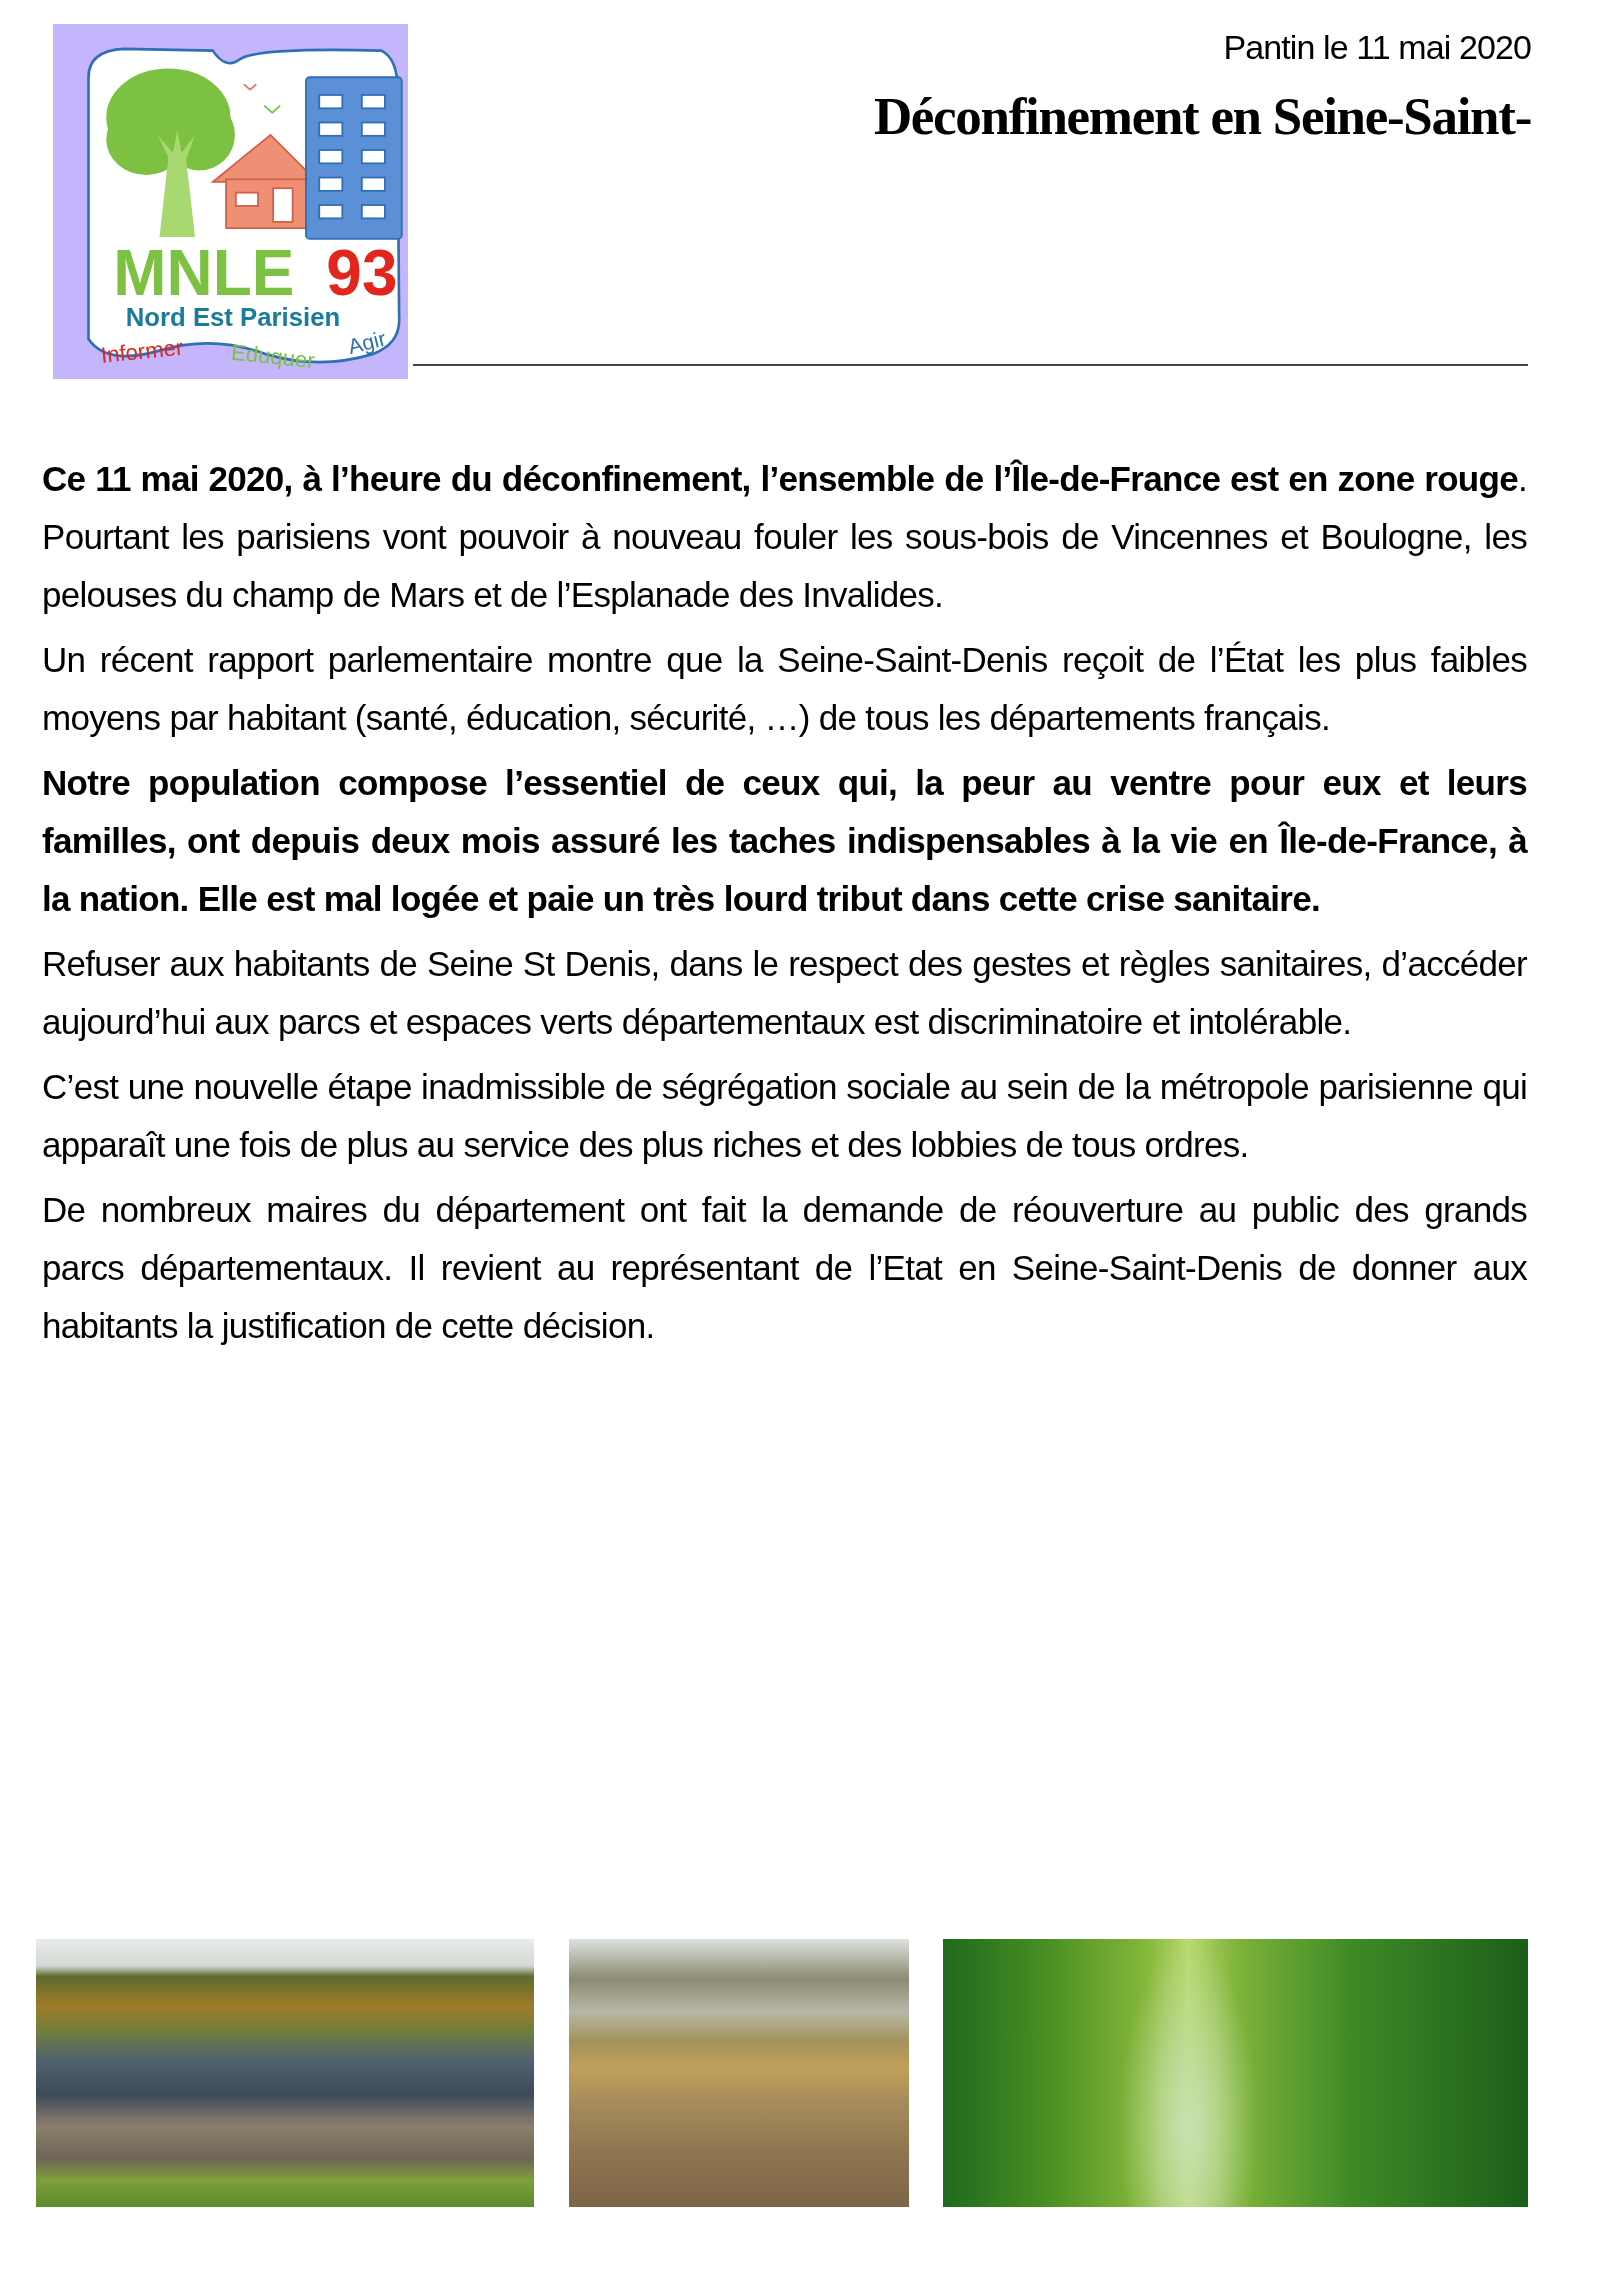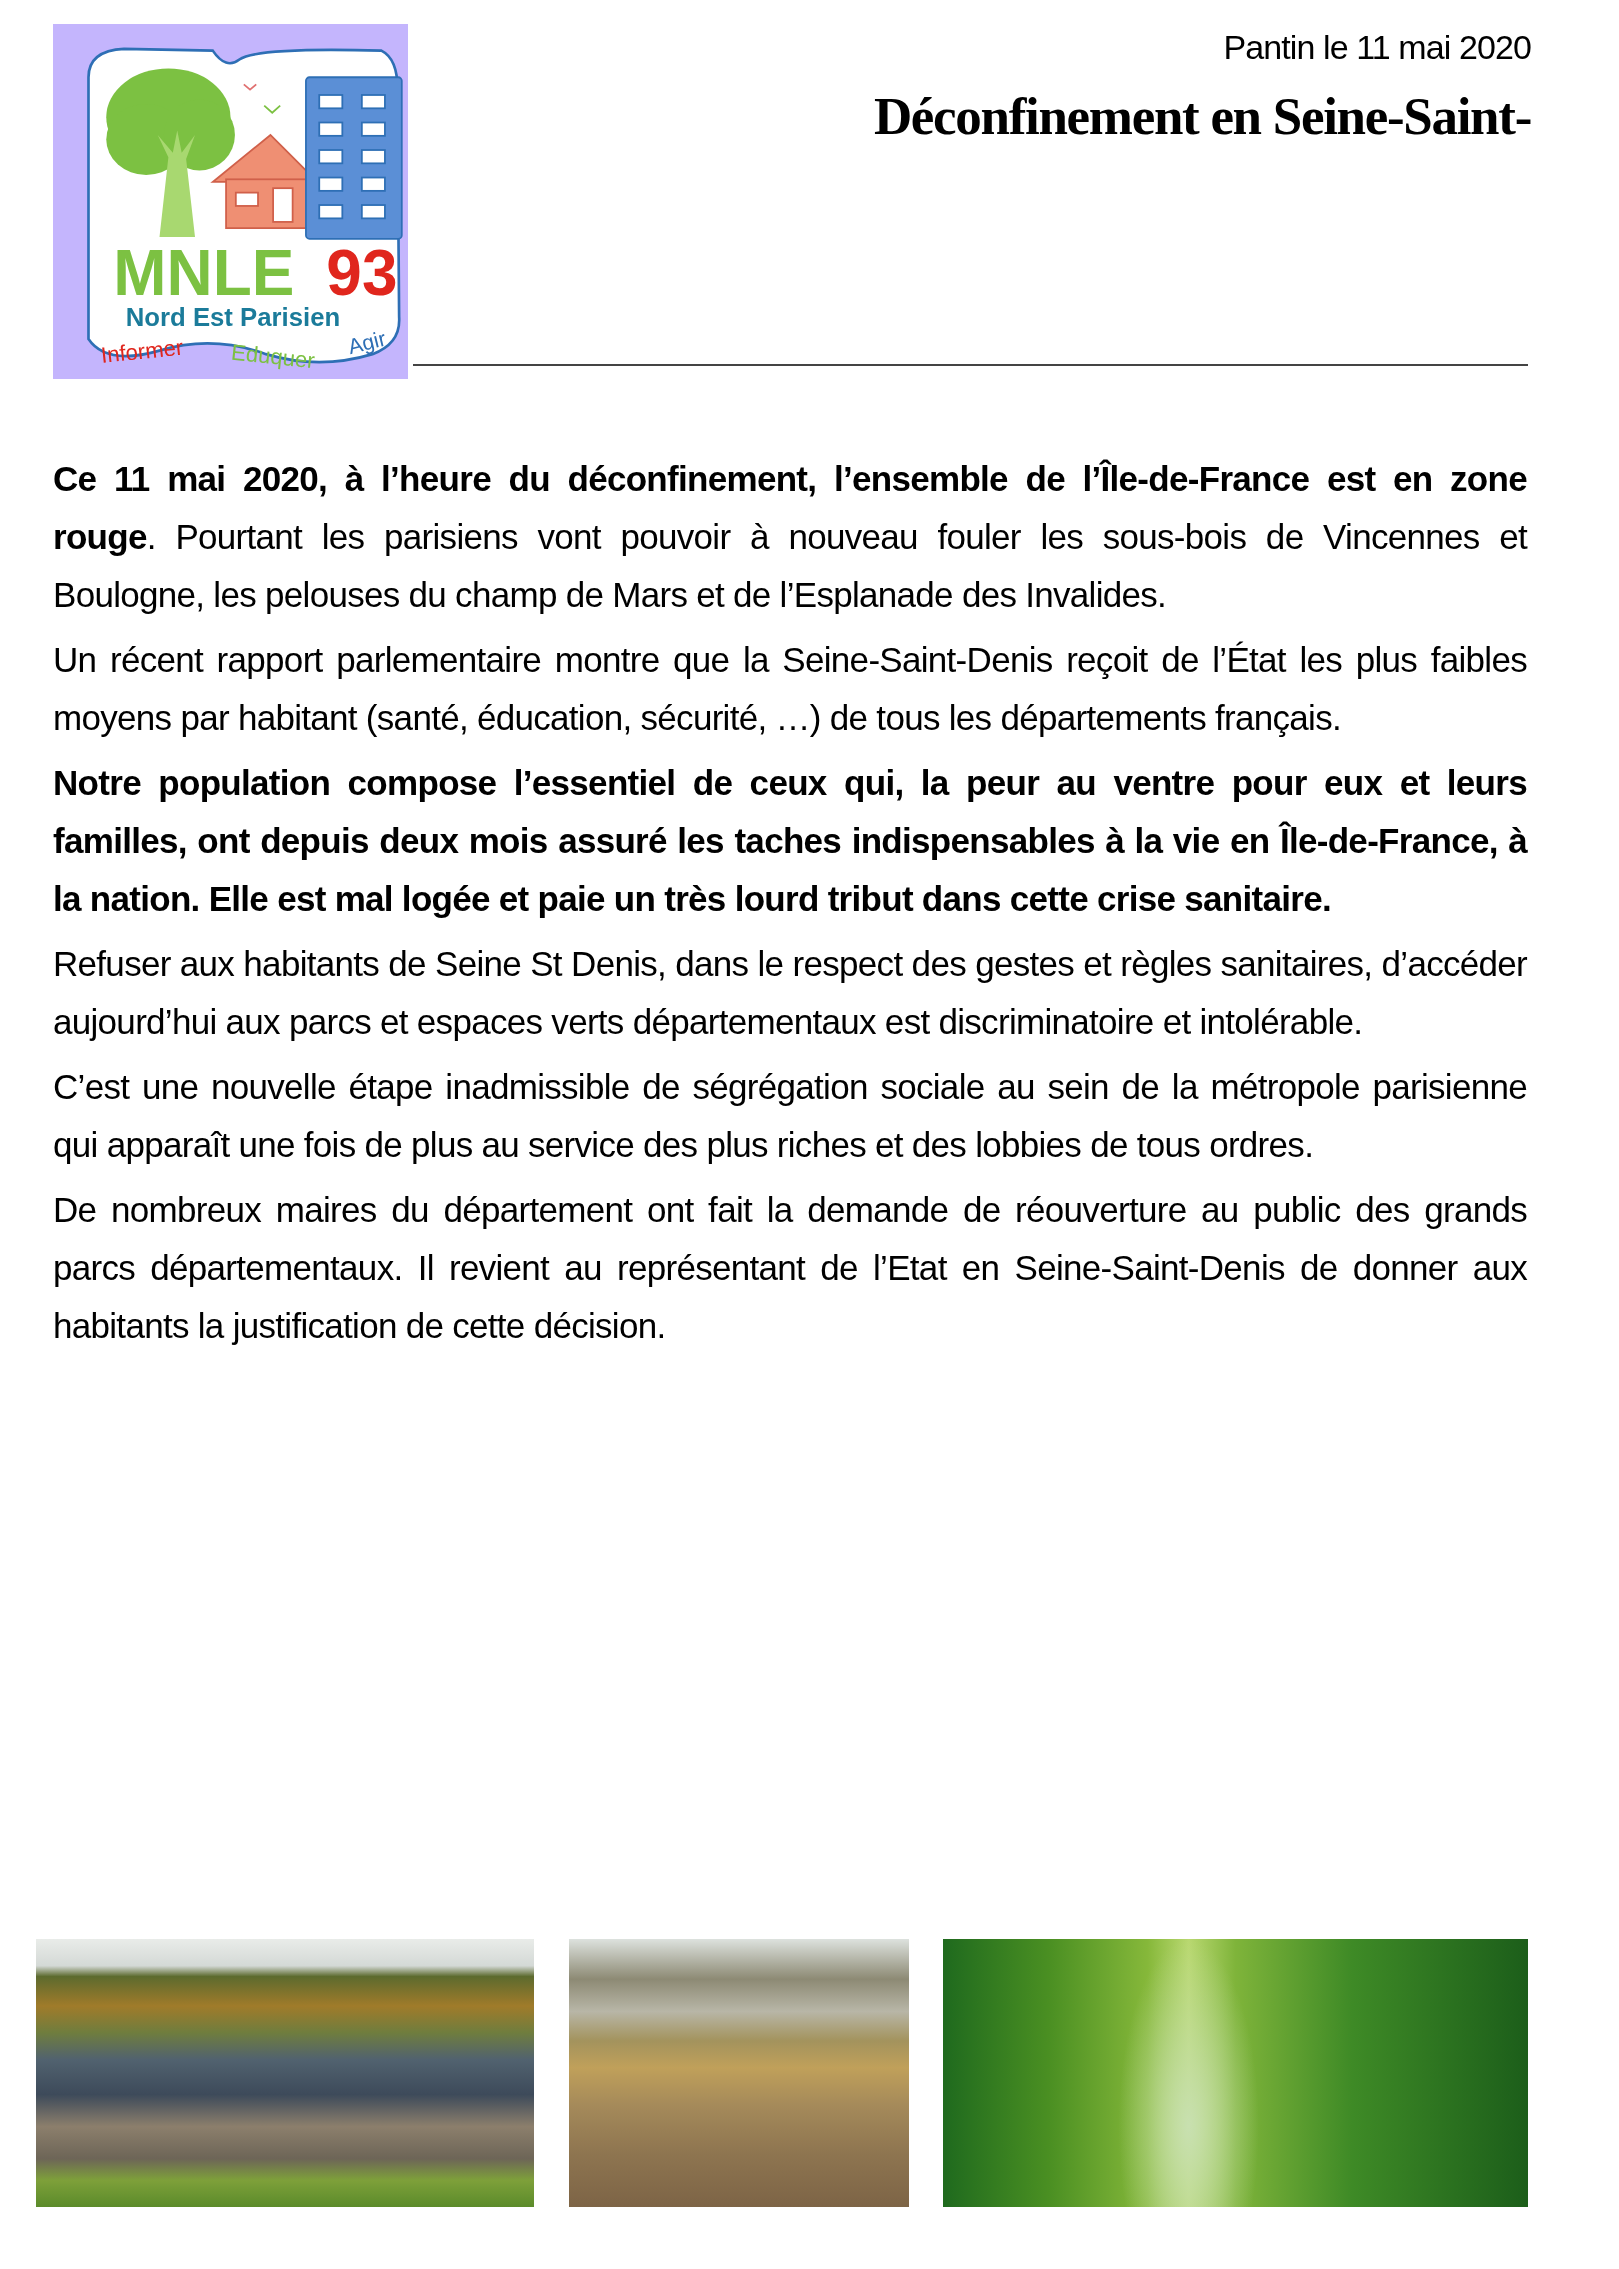--- a/index.html
+++ b/index.html
@@ -6,21 +6,21 @@
   body { width:1620px; height:2270px; position:relative; overflow:hidden;
          font-family:"Liberation Sans", sans-serif; color:#000; }
   .logo { position:absolute; left:53px; top:24px; width:355px; height:355px; background:#c4b5fd; }
   .logo svg { width:100%; height:100%; display:block; }
   .date { position:absolute; right:89px; top:16px; font-size:34px; letter-spacing:-0.9px;margin-top:12px; }
   .title { position:absolute; right:89px; top:74px; width:1108px; text-align:right;
            font-size:53px; font-weight:bold; line-height:84px; letter-spacing:-1.3px;font-family:Liberation Serif, serif; }
   .rule { position:absolute; left:413px; top:364px; width:1115px; height:1.8px; background:#444; }
   .body { position:absolute; left:37px; top:450px; width:1490px; font-size:35px; line-height:58px;
           letter-spacing:-0.7px; }
-  .body p { margin:0 0 7px 16px; text-align:justify; }
+  .body p { margin:0 0 7px 5px; text-align:justify; }
   .b { font-weight:bold; }
   .photos { position:absolute; top:1939px; left:0; height:268px; width:1620px; }
   .photo { position:absolute; top:0; height:268px; }
   .p1 { left:36px; width:498px;
         background:linear-gradient(180deg,#e9ece9 0%,#d4d9d6 10%,#5c6a2e 14%,#a07b2a 25%,#6f7d3e 35%,#51626f 45%,#3d4a5a 58%,#8c7f6c 70%,#6d6557 82%,#7ea03a 90%,#5b8b2a 100%); }
   .p2 { left:569px; width:340px;
         background:linear-gradient(180deg,#dde2de 0%,#8d8a74 15%,#b8b6a7 27%,#a3935d 38%,#c0a05a 48%,#a58a5a 62%,#8e7550 80%,#7d6446 100%); }
   .p3 { left:943px; width:585px;
         background:radial-gradient(ellipse 12% 70% at 42% 70%, #c8e0b0 0%, rgba(200,224,176,0) 100%),
                    linear-gradient(90deg,#1f6a1e 0%,#4a8f22 18%,#86b83a 35%,#b9d870 42%,#7fb43a 50%,#3e8a26 70%,#1c5e1a 100%); }

